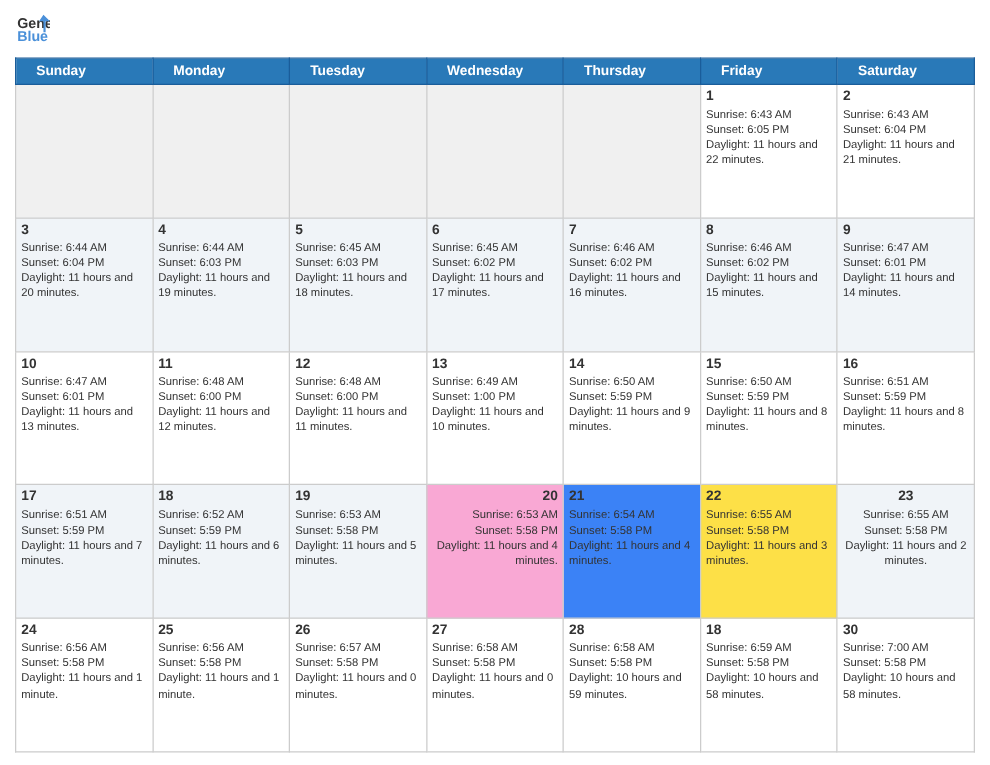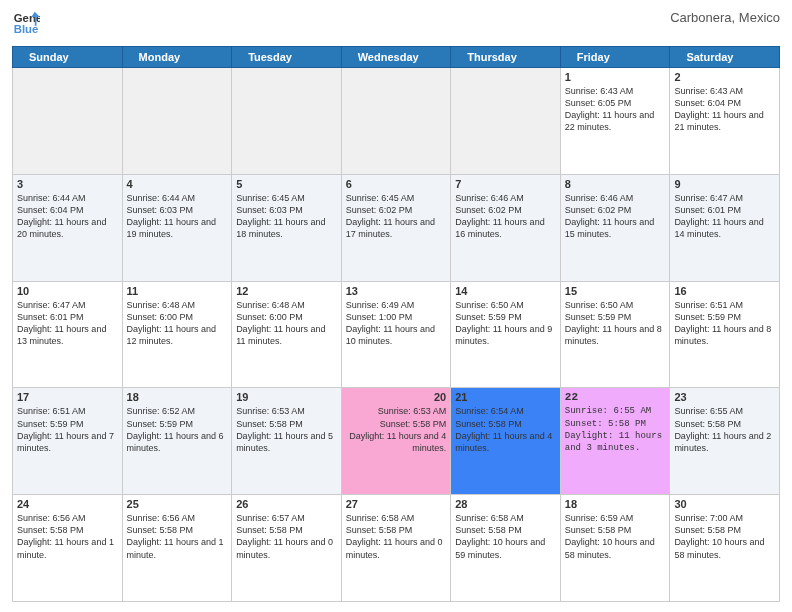--- a/index.html
+++ b/index.html
@@ -92,21 +92,20 @@
 <div class="page">
   <div class="header">
     <div class="logo">
       <svg class="logo-icon" viewBox="0 0 32 32">
         <text x="2" y="14" font-size="13" font-weight="bold" fill="#333">General</text>
         <text x="2" y="26" font-size="13" font-weight="bold" fill="#4a90d9">Blue</text>
         <polygon points="26,2 32,8 28,8 28,18 26,18 26,8 22,8" fill="#4a90d9"></polygon>
       </svg>
     </div>
     <div class="title-block">
-      <div class="location">Carbonera, Mexico</div>
     </div>
   </div>
 
   <table class="calendar-table">
     <thead>
       <tr>
       <th>Sunday</th>
           <th>Monday</th>
           <th>Tuesday</th>
           <th>Wednesday</th>
@@ -268,28 +267,28 @@
 Daylight: 11 hours
 and 4 minutes.</div>
           </td>
           <td style="background: #3b82f6;">
             <span class="day-num">21</span>
             <div class="day-info">Sunrise: 6:54 AM
 Sunset: 5:58 PM
 Daylight: 11 hours
 and 4 minutes.</div>
           </td>
-          <td style="background: #f0abfc; font-family: Liberation Mono, monospace;">
+          <td style="background: #fde047;">
             <span class="day-num">22</span>
             <div class="day-info">Sunrise: 6:55 AM
 Sunset: 5:58 PM
 Daylight: 11 hours
 and 3 minutes.</div>
           </td>
-          <td style="background: rgb(240, 244, 248);">
+          <td style="background: rgb(240, 244, 248); text-align: center;">
             <span class="day-num">23</span>
             <div class="day-info">Sunrise: 6:55 AM
 Sunset: 5:58 PM
 Daylight: 11 hours
 and 2 minutes.</div>
           </td>
         </tr>
         <tr>
           <td>
             <span class="day-num">24</span>

